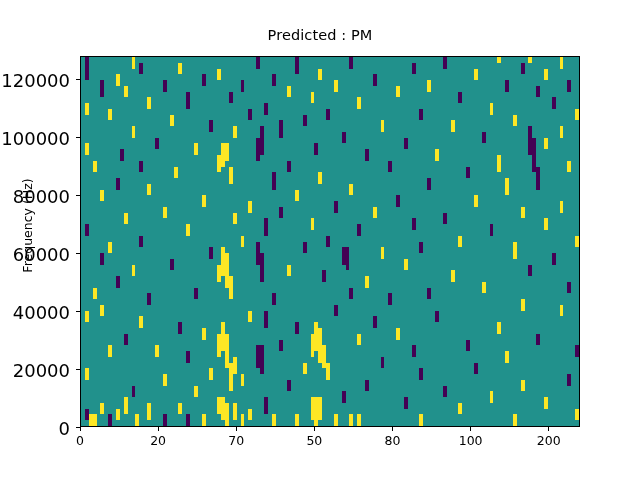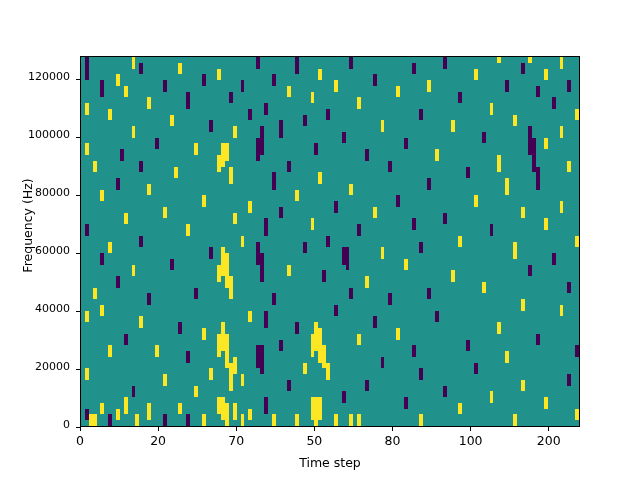--- a/index.html
+++ b/index.html
@@ -24,21 +24,21 @@
   #heatmap{position:absolute;left:0;top:0;width:100%;height:100%;display:block;}
 
   
   #ylabel{
     position:absolute;left:-173px;top:218px;width:400px;
     transform:rotate(-90deg);text-align:center;
     font-size:12.5px;color:#000;
   }
   .ytick{position:absolute;left:0;width:80px;height:0;}
   .ytick .tlabel{
-    position:absolute;right:10px;top:-9px;font-size:11px;color:#000;
+    position:absolute;right:10px;top:-9px;font-size:18px;color:#000;
     text-align:right;white-space:nowrap;
   }
   .ytick .tmark{position:absolute;right:0;top:-0.5px;width:4px;height:1px;background:#000;}
 
   
   #xlabel{
     position:absolute;left:80px;top:455px;width:500px;text-align:center;
     font-size:12.5px;color:#000;
   }
   .xtick{position:absolute;top:427px;width:0;height:0;}
@@ -46,20 +46,21 @@
   .xtick .tlabel{
     position:absolute;left:-30px;top:6px;width:60px;text-align:center;
     font-size:12.5px;color:#000;
   }
 </style>
 </head>
 <body>
 
 <div id="figure">
 
+  <div id="title">Predicted : PM</div>
 
   <div id="axes">
     <svg id="heatmap" viewBox="0 0 128 64" preserveAspectRatio="none">
         <rect x="0" y="0" width="128" height="64" fill="#21918c"></rect>
         <rect x="1" y="0" width="1" height="4" fill="#440154" shape-rendering="crispEdges"></rect>
         <rect x="1" y="8" width="1" height="2" fill="#fde725" shape-rendering="crispEdges"></rect>
         <rect x="1" y="15" width="1" height="2" fill="#fde725" shape-rendering="crispEdges"></rect>
         <rect x="1" y="29" width="1" height="2" fill="#440154" shape-rendering="crispEdges"></rect>
         <rect x="1" y="44" width="1" height="2" fill="#fde725" shape-rendering="crispEdges"></rect>
         <rect x="1" y="54" width="1" height="2" fill="#fde725" shape-rendering="crispEdges"></rect>
@@ -297,21 +298,20 @@
         <rect x="125" y="39" width="1" height="2" fill="#440154" shape-rendering="crispEdges"></rect>
         <rect x="125" y="55" width="1" height="2" fill="#440154" shape-rendering="crispEdges"></rect>
         <rect x="127" y="9" width="1" height="2" fill="#fde725" shape-rendering="crispEdges"></rect>
         <rect x="127" y="31" width="1" height="2" fill="#fde725" shape-rendering="crispEdges"></rect>
         <rect x="127" y="50" width="1" height="2" fill="#440154" shape-rendering="crispEdges"></rect>
         <rect x="127" y="61" width="1" height="2" fill="#fde725" shape-rendering="crispEdges"></rect>
       </svg>
   </div>
 
   <div id="ylabel">Frequency (Hz)</div>
-  <div id="xlabel">Time step</div>
 
   <div id="yticks">
       <div class="ytick" style="top: 427px;">
         <span class="tlabel">0</span>
         <span class="tmark"></span>
       </div>
       <div class="ytick" style="top: 369.031px;">
         <span class="tlabel">20000</span>
         <span class="tmark"></span>
       </div>

